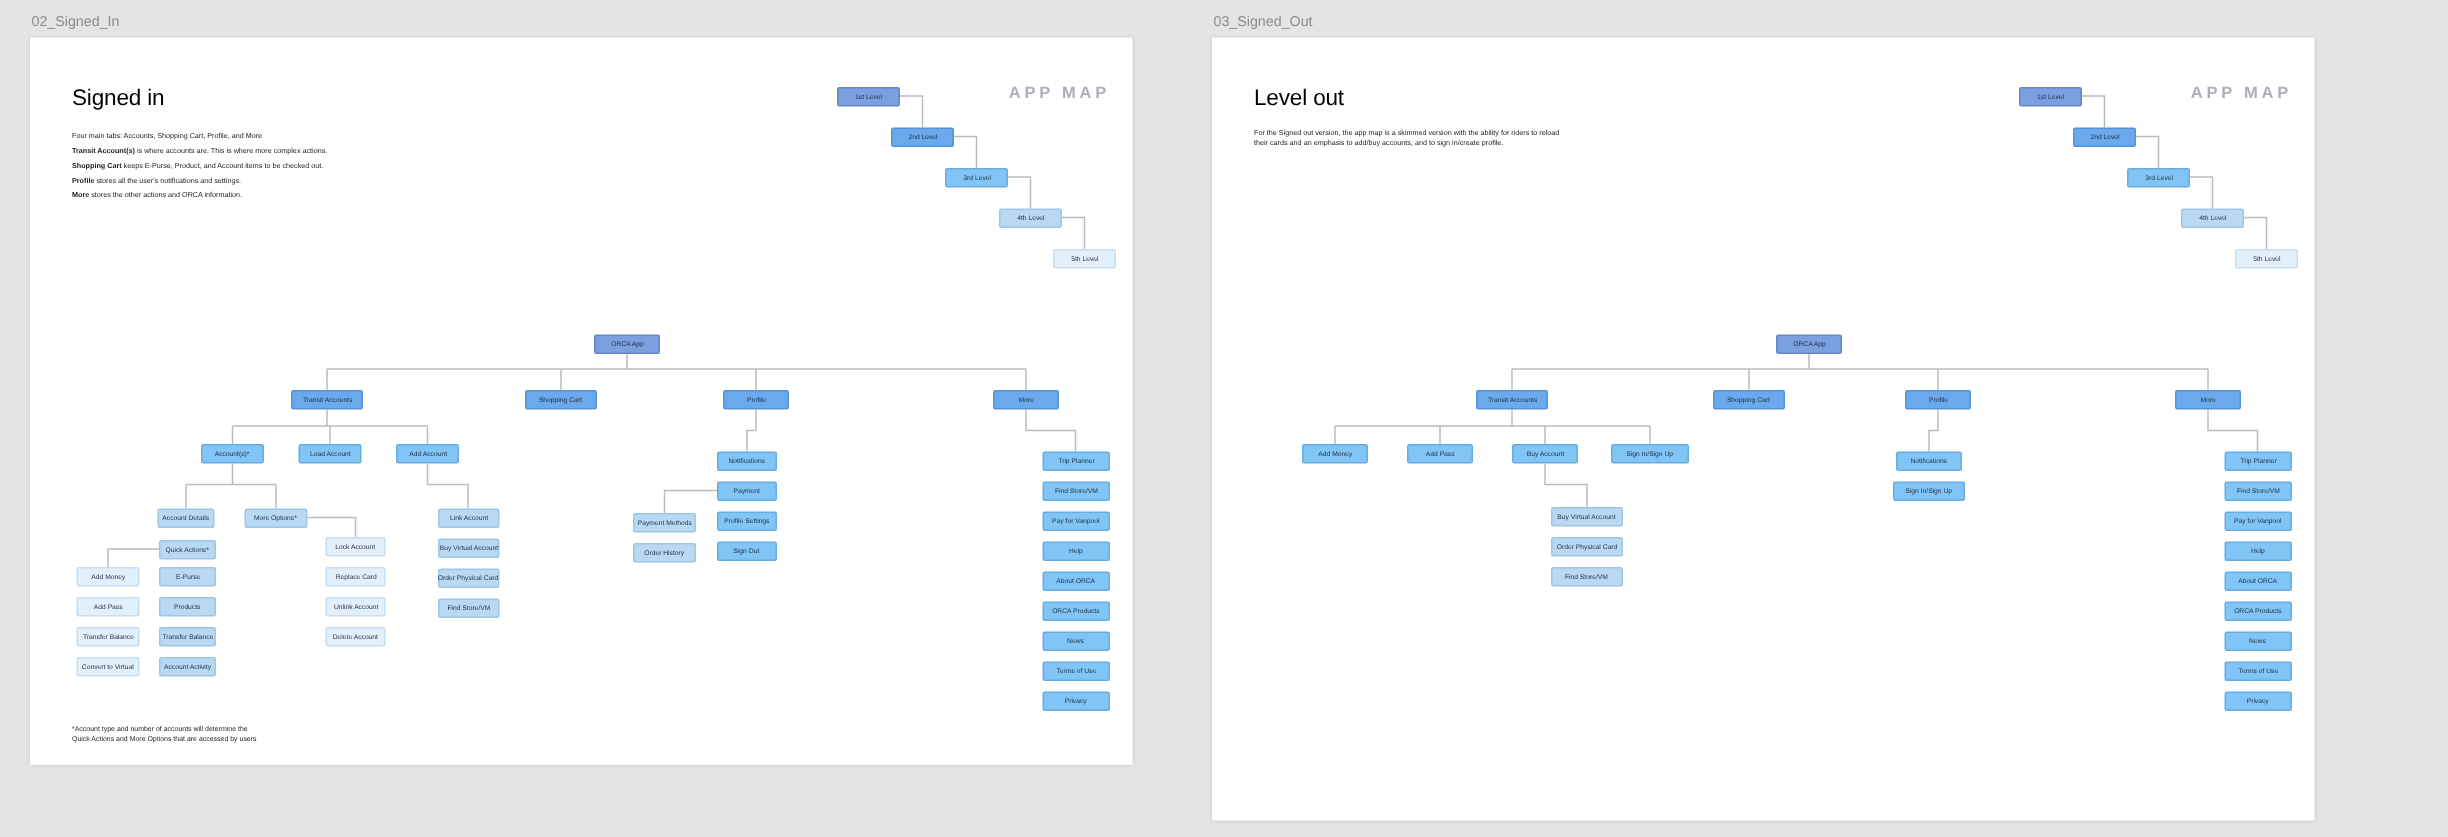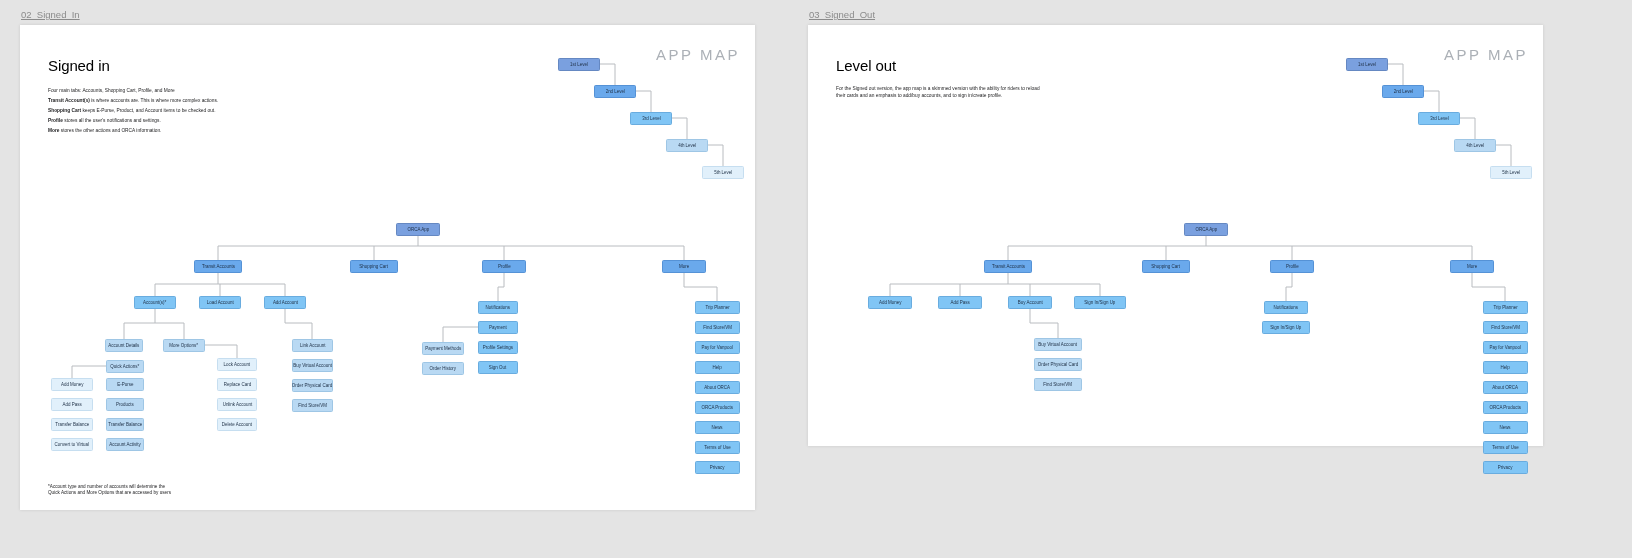--- a/index.html
+++ b/index.html
@@ -3,28 +3,28 @@
 <meta charset="utf-8">
 <style>
   html,body{margin:0;padding:0}
   body{
     width:1632px;height:558px;position:relative;overflow:hidden;
     background:#e4e4e4;
     font-family:"Liberation Sans",sans-serif;
   }
   .artboard{position:absolute;background:#ffffff;box-shadow:0 0 3px rgba(0,0,0,.12)}
   .frame-label{
-    position:absolute;top:-16px;left:1px;font-size:9.5px;color:#8b8b8b;white-space:nowrap;text-decoration:underline;
+    position:absolute;top:-16px;left:1px;font-size:9.5px;color:#8b8b8b;white-space:nowrap;
   }
   .ab-title{
     position:absolute;left:28px;top:32px;font-size:15px;font-weight:400;color:#000;
     letter-spacing:-.1px;white-space:nowrap;
   }
   .app-map{
-    position:absolute;right:15px;top:21px;font-size:15px;font-weight:400;
+    position:absolute;right:15px;top:31px;font-size:11px;font-weight:700;
     letter-spacing:2.5px;color:#abb0b6;white-space:nowrap;
   }
   .description{
     position:absolute;left:28px;top:61px;font-size:8px;color:#1d1d1f;
     transform:scale(.6);transform-origin:0 0;white-space:nowrap;
   }
   .footnote{
     position:absolute;left:28px;top:458px;font-size:8px;line-height:11px;color:#1d1d1f;
     transform:scale(.58);transform-origin:0 0;white-space:nowrap;
   }
@@ -226,21 +226,21 @@
       </div>
       <div class="node level-3" style="left: 675px; top: 416px; width: 45px; height: 13px;">
         <span>Terms of Use</span>
       </div>
       <div class="node level-3" style="left: 675px; top: 436px; width: 45px; height: 13px;">
         <span>Privacy</span>
       </div>
     </div>
 </section>
 
-<section class="artboard" style="left: 808px; top: 25px; width: 735px; height: 421px;">
+<section class="artboard" style="left: 808px; top: 25px; width: 735px; height: 522px;">
   <div class="frame-label">03_Signed_Out</div>
   <svg class="connectors" width="735" height="485" viewBox="0 0 735 485">
       <polyline points="398,211 398,221"></polyline>
       <polyline points="200,221 664,221"></polyline>
       <polyline points="200,221 200,235"></polyline>
       <polyline points="358,221 358,235"></polyline>
       <polyline points="484,221 484,235"></polyline>
       <polyline points="664,221 664,235"></polyline>
       <polyline points="200,248 200,259"></polyline>
       <polyline points="82,259 292,259"></polyline>

